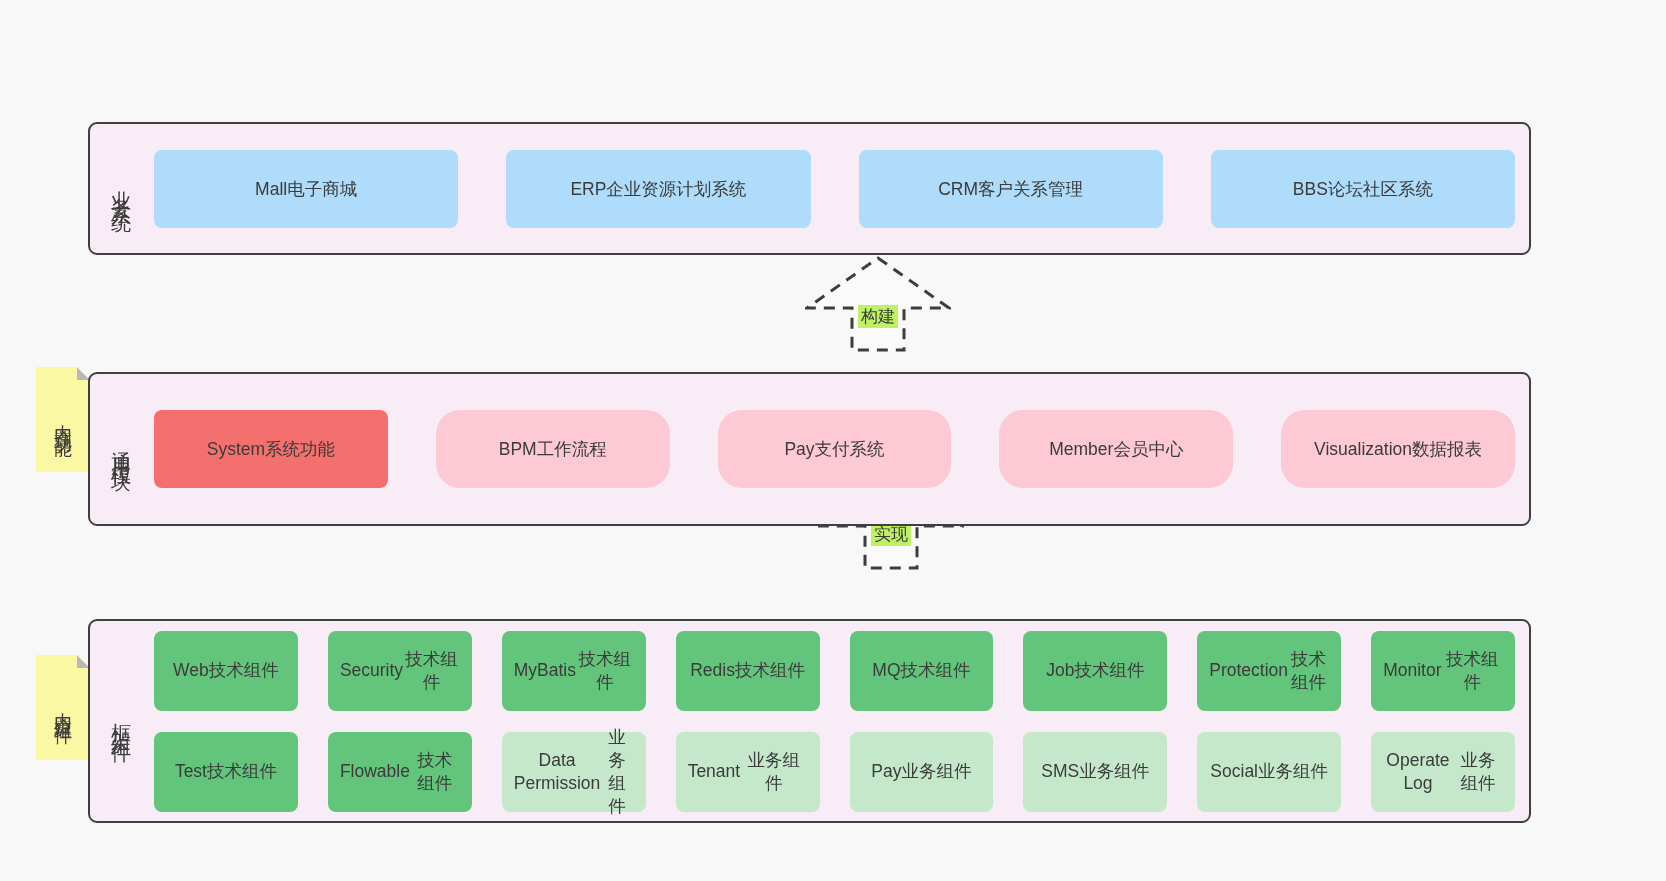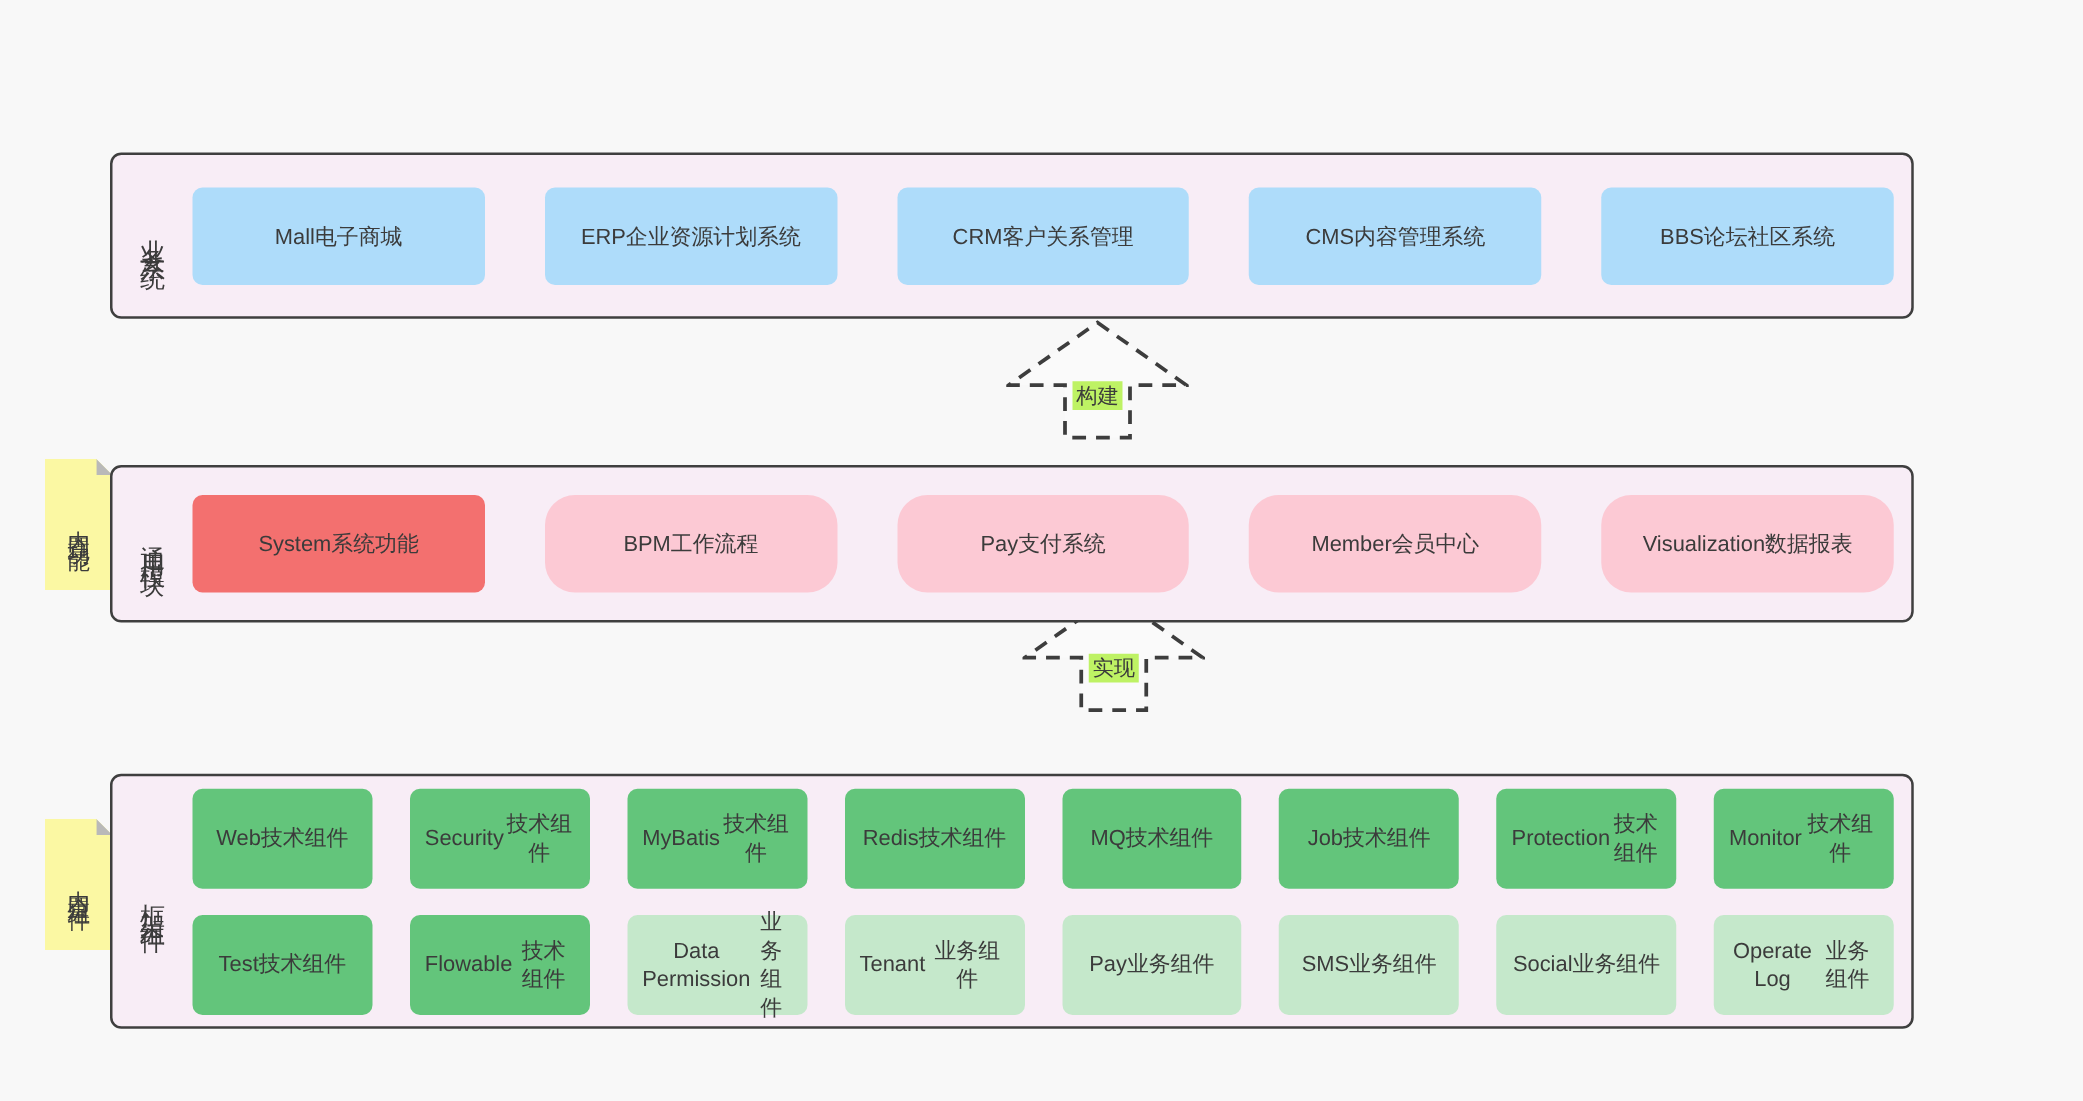--- a/index.html
+++ b/index.html
@@ -85,39 +85,35 @@
       </div>
       <div class="box blue">
         <div>ERP</div>
         <div>企业资源计划系统</div>
       </div>
       <div class="box blue">
         <div>CRM</div>
         <div>客户关系管理</div>
       </div>
       <div class="box blue">
-        <div>CMS</div>
-        <div>内容管理系统</div>
-      </div>
-      <div class="box blue">
         <div>BBS</div>
         <div>论坛社区系统</div>
       </div>
     </div>
   </div>
 </div>
 
 <div class="arrow" style="left:805px;top:256px;">
   <svg viewBox="0 0 146 96">
     <polygon points="73,2 144,52 99,52 99,94 47,94 47,52 2,52" fill="#fafafa" stroke="#3d3d3d" stroke-width="3" stroke-dasharray="11 8"></polygon>
   </svg>
   <div class="arrow-label">构建</div>
 </div>
 
-<div class="section" style="top:372px;height:126px;">
+<div class="section" style="top:372px;height:154px;">
   <div class="label-col">
     <div class="side-label">通用模块</div>
   </div>
   <div class="content">
     <div class="row">
       <div class="box red">
         <div>System</div>
         <div>系统功能</div>
       </div>
       <div class="box pink">

